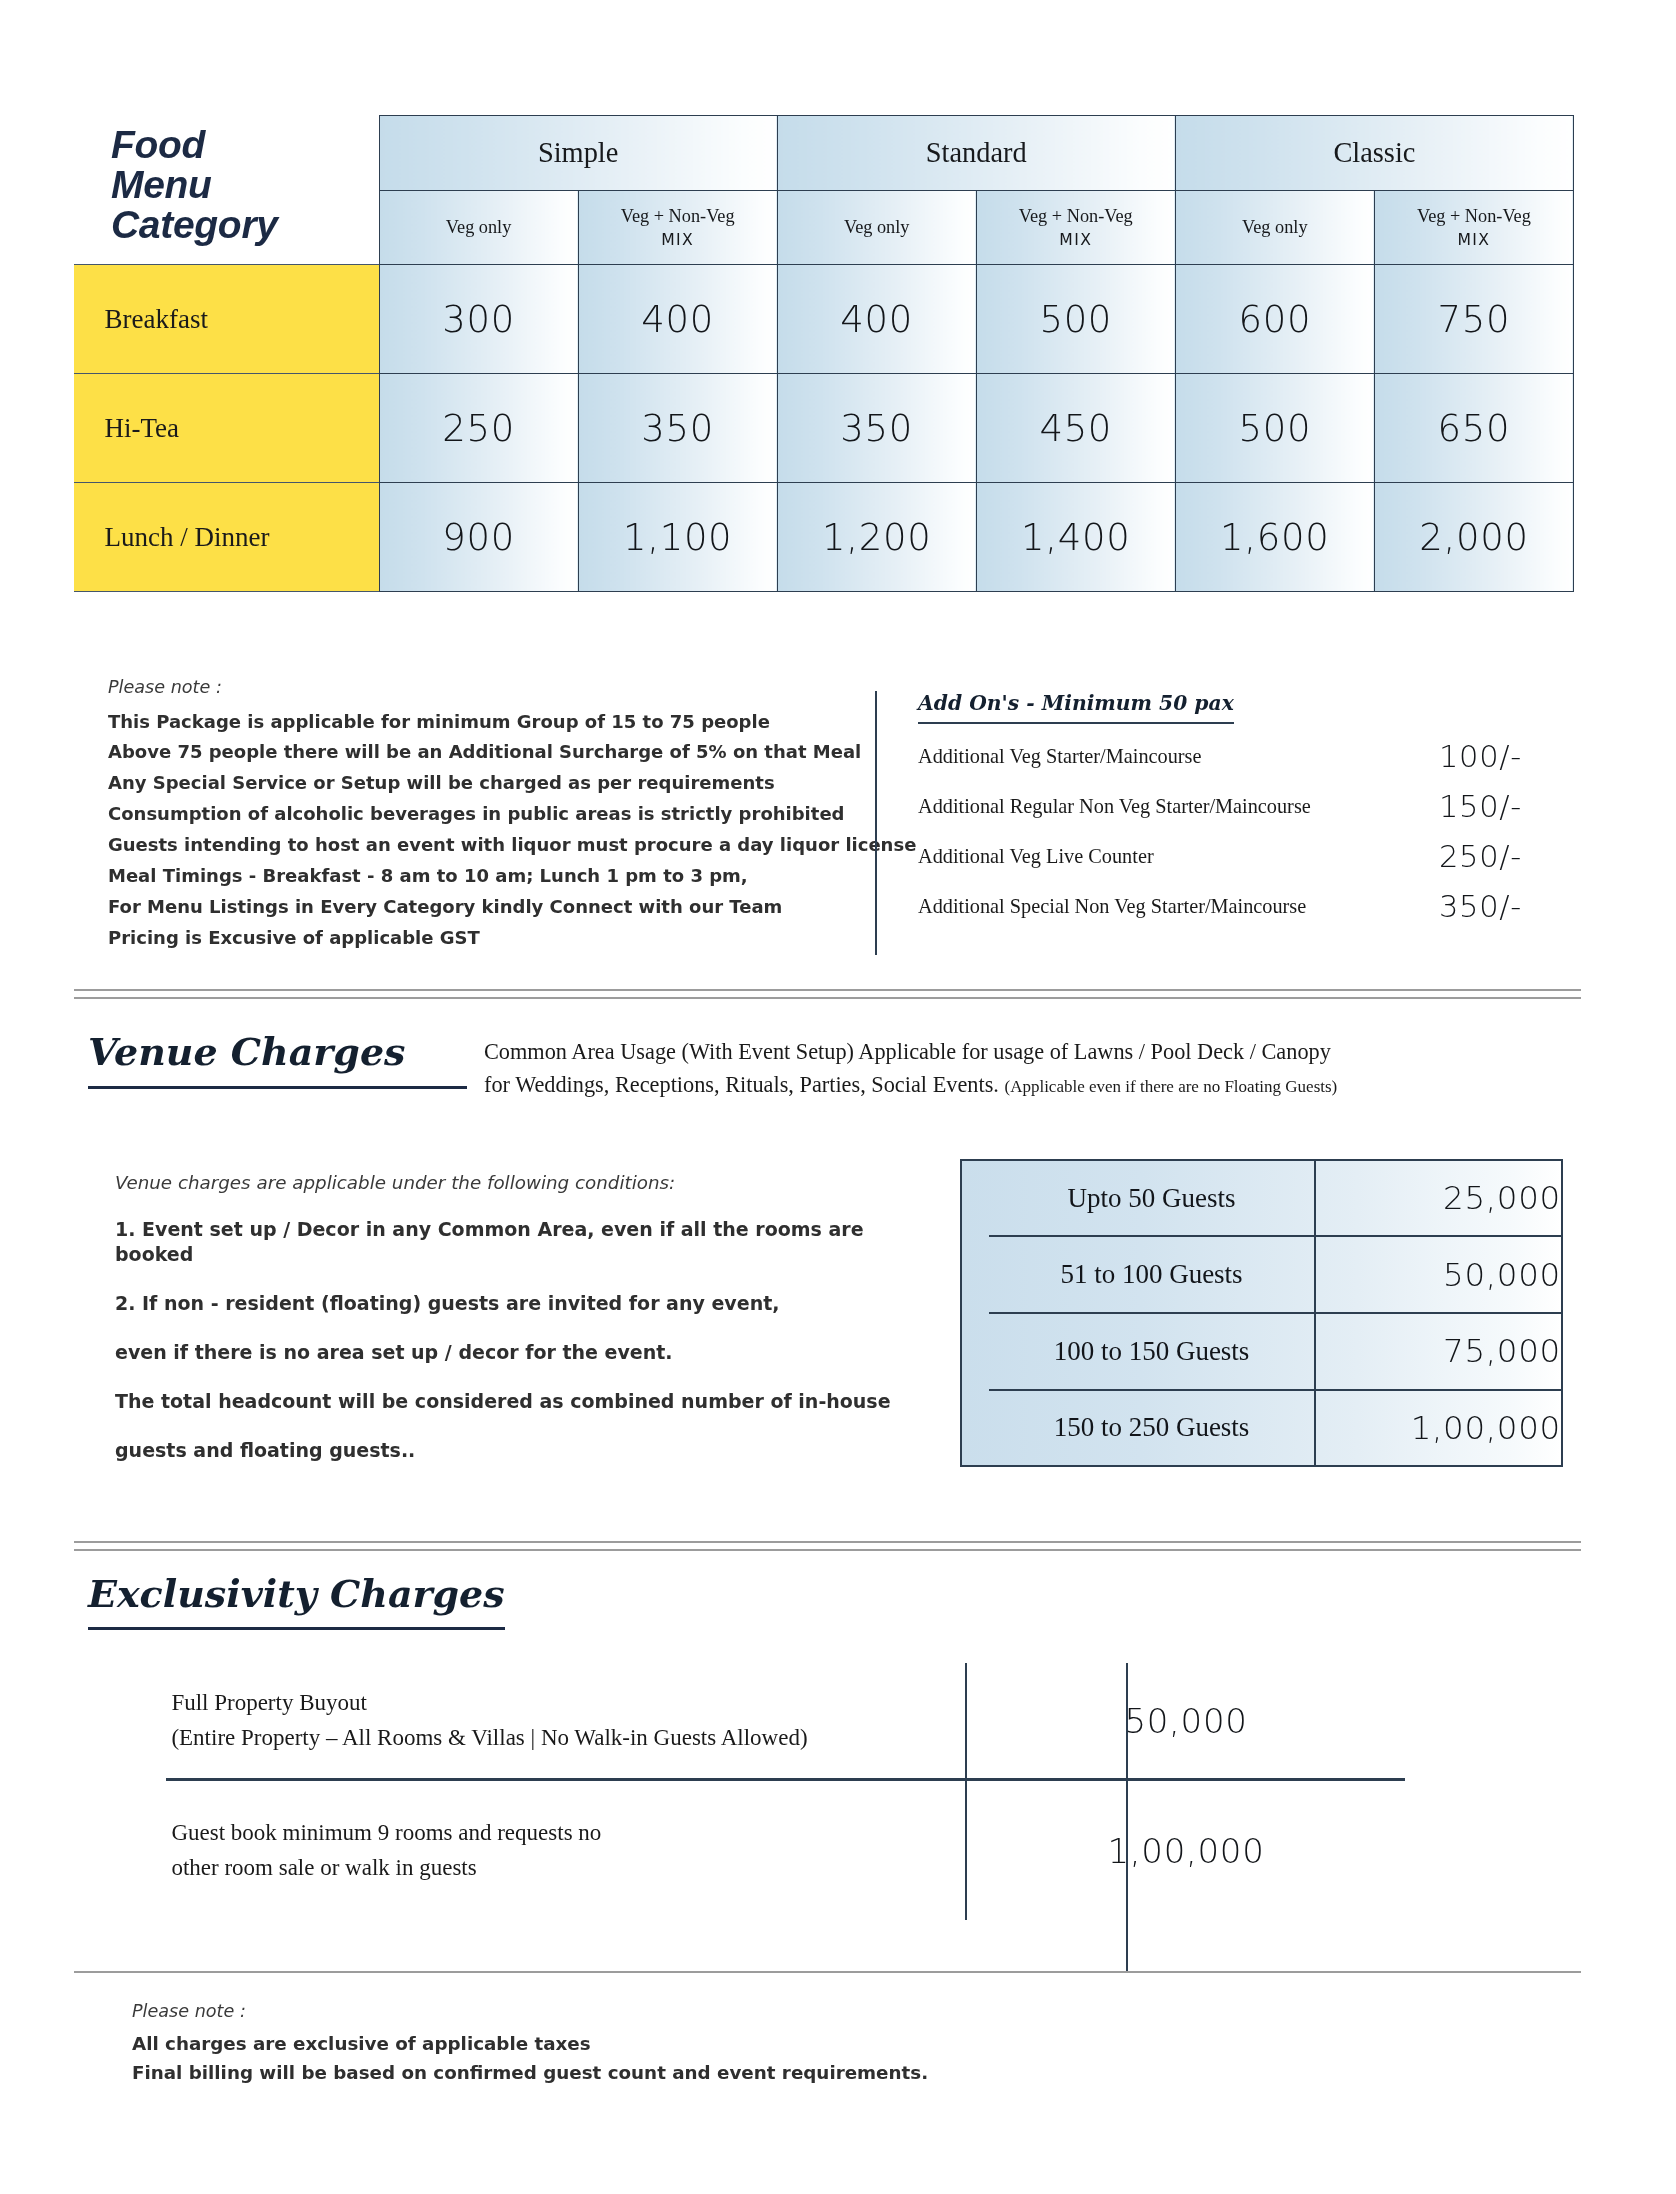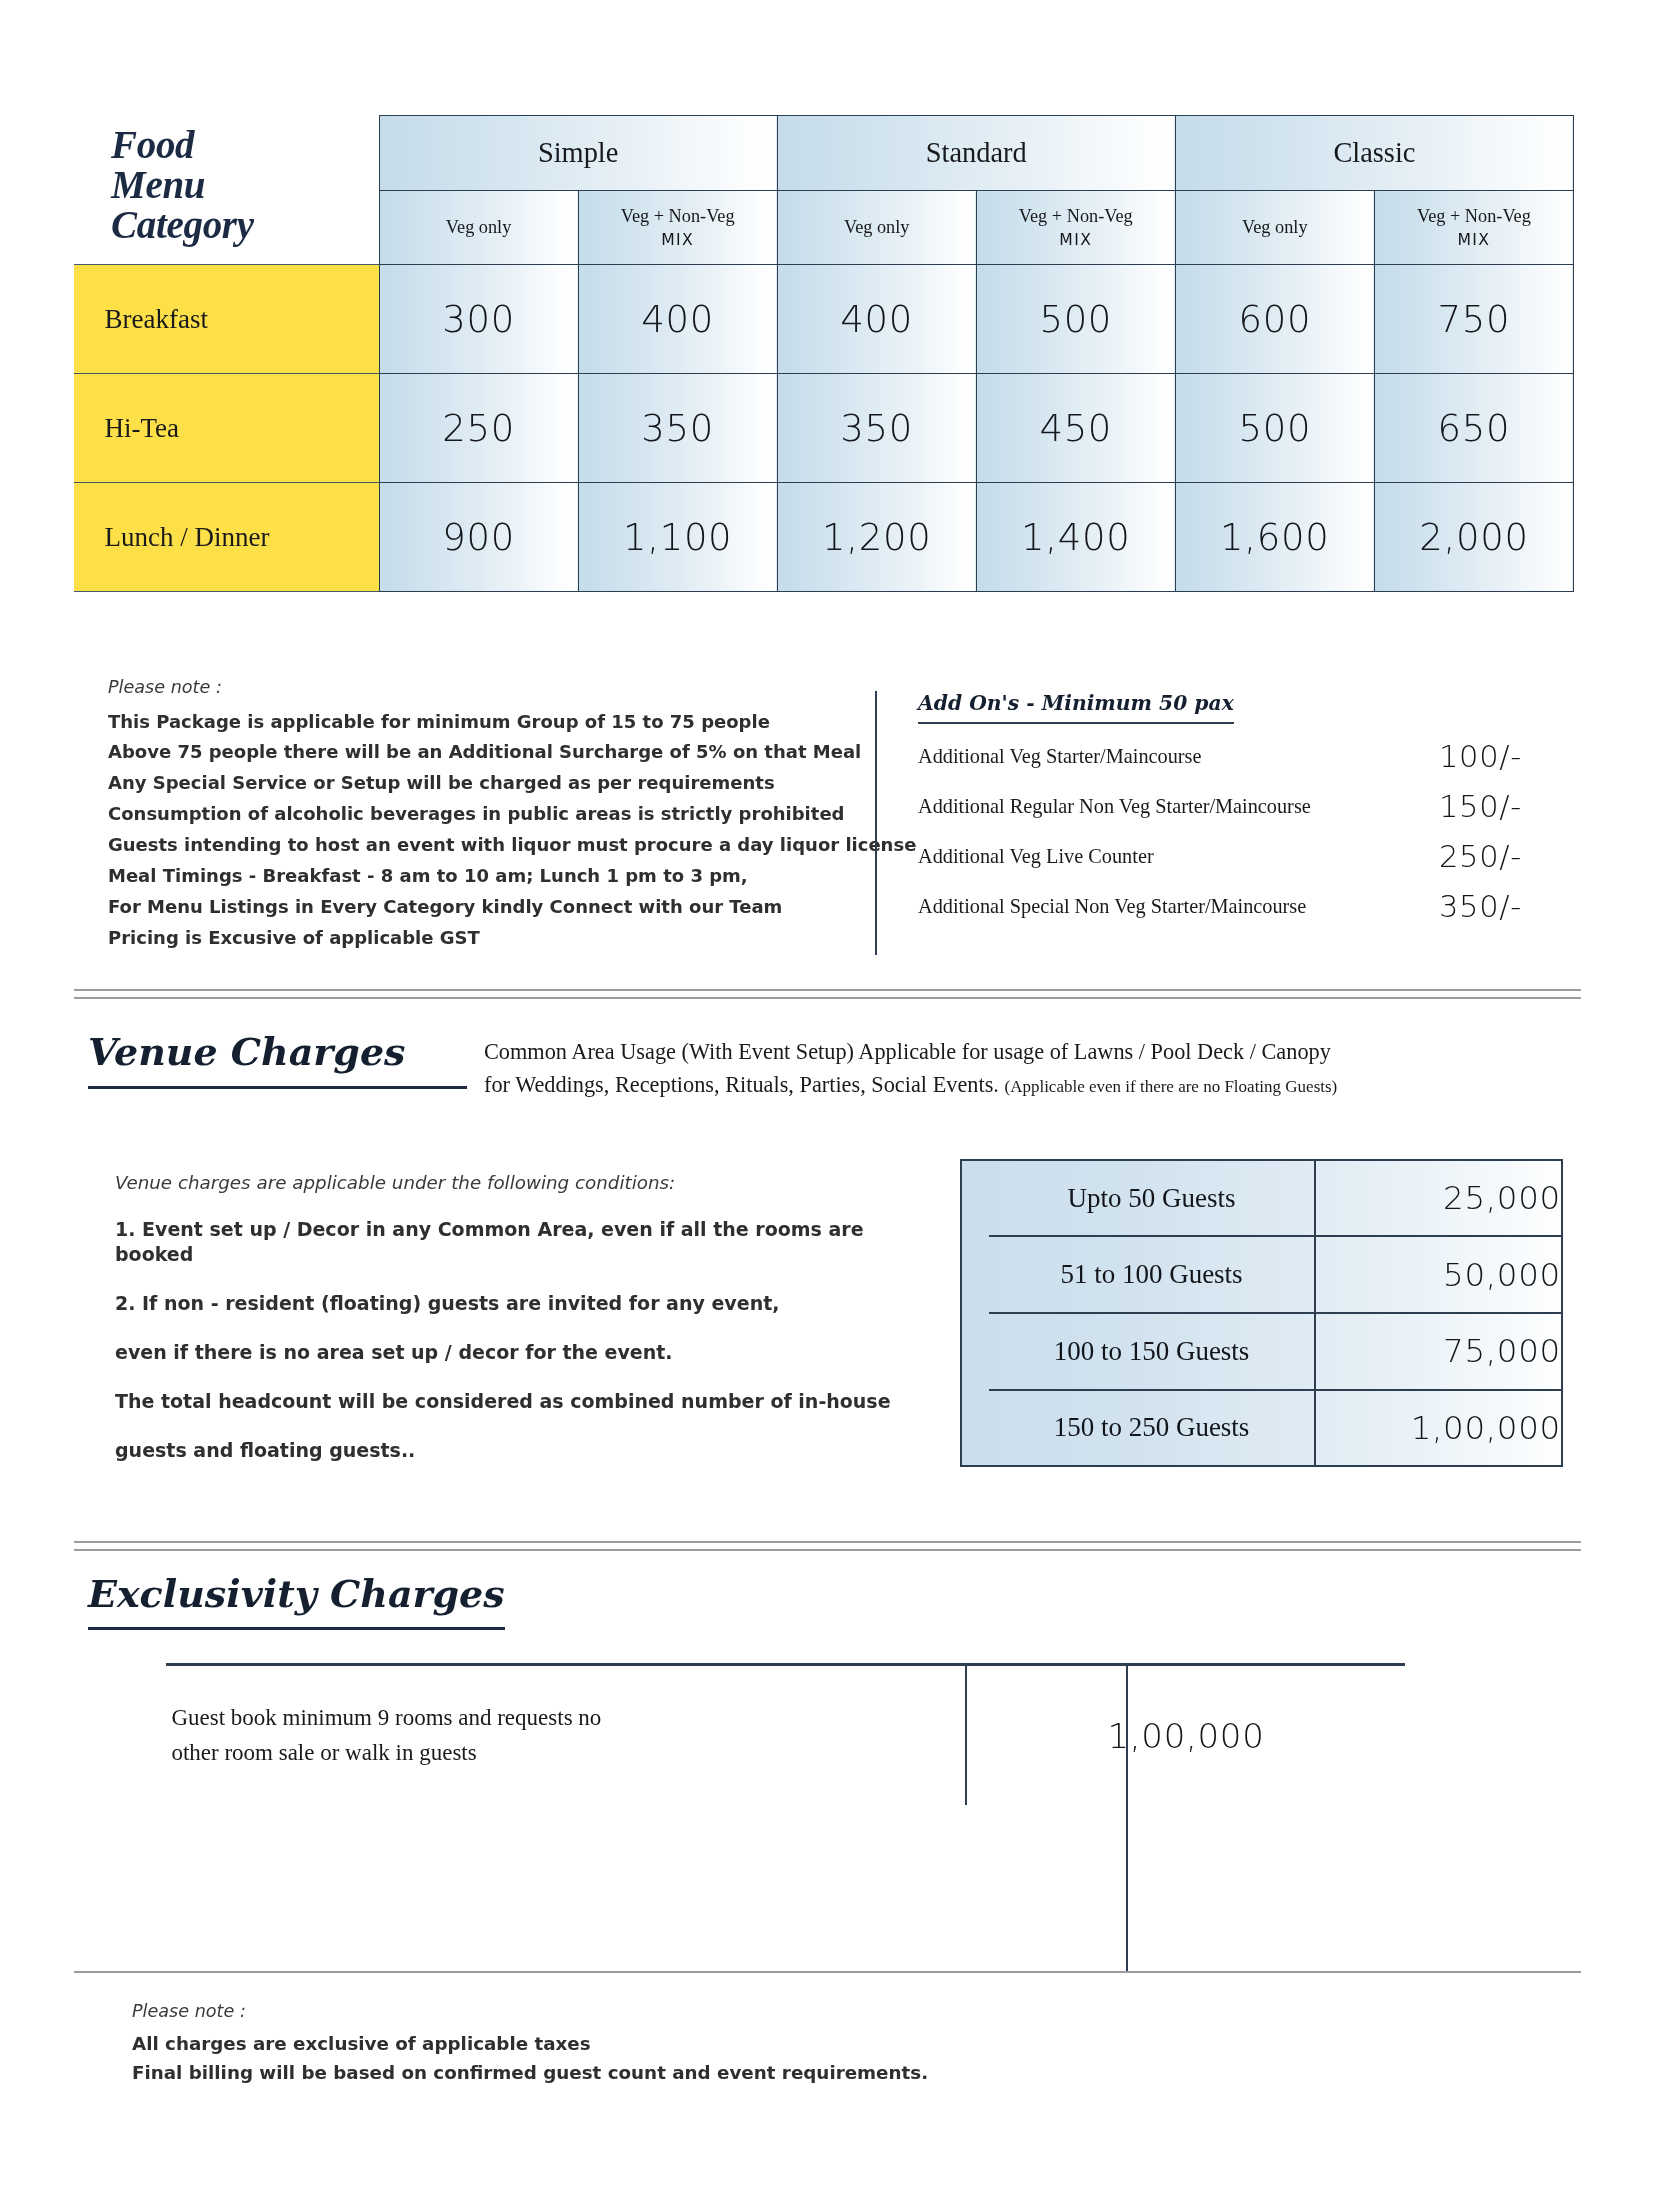--- a/index.html
+++ b/index.html
@@ -8,21 +8,21 @@
     font-family:"Liberation Serif", serif;
     color:#1d1d1d;
     -webkit-font-smoothing:antialiased;
   }
   .page{position:relative;width:1676px;height:2194px;overflow:hidden;background:#fff;}
 
   
   .food-wrap{position:absolute;left:74px;top:115px;width:1500px;}
   .food-title{
     position:absolute;left:37px;top:10.2px;width:284px;
-    font-family:Liberation Serif, serif;
+    font-family:Liberation Sans, sans-serif;
     font-weight:700;font-style:italic;
     font-size:39px;line-height:1.02;
     color:#1c2a44;letter-spacing:-0.3px;
   }
   .food-table{border-collapse:collapse;width:1500px;table-layout:fixed;}
   .food-table td,.food-table th{padding:0;margin:0;}
 
   .lbl-col{width:305px;}
   .pcol{width:199px;}
 
@@ -362,20 +362,28 @@
 
   <div class="dbl-rule" style="top:1541px;">
       <i></i>
       <i></i>
     </div>
 
   <div class="excl-title">Exclusivity Charges</div>
 
   <div class="excl-vline"></div>
   <div class="excl-box">
+    <div class="excl-row excl-r1">
+      <div class="excl-left">
+        <div>Full Property Buyout</div>
+        <div>(Entire Property – All Rooms &amp; Villas | No Walk-in Guests Allowed)</div>
+      </div>
+      <div class="excl-sep"></div>
+      <div class="excl-right">50,000</div>
+    </div>
     <div class="excl-row excl-r2">
       <div class="excl-left">
         <div>Guest book minimum 9 rooms and requests no</div>
         <div>other room sale or walk in guests</div>
       </div>
       <div class="excl-sep"></div>
       <div class="excl-right">1,00,000</div>
     </div>
   </div>
 

